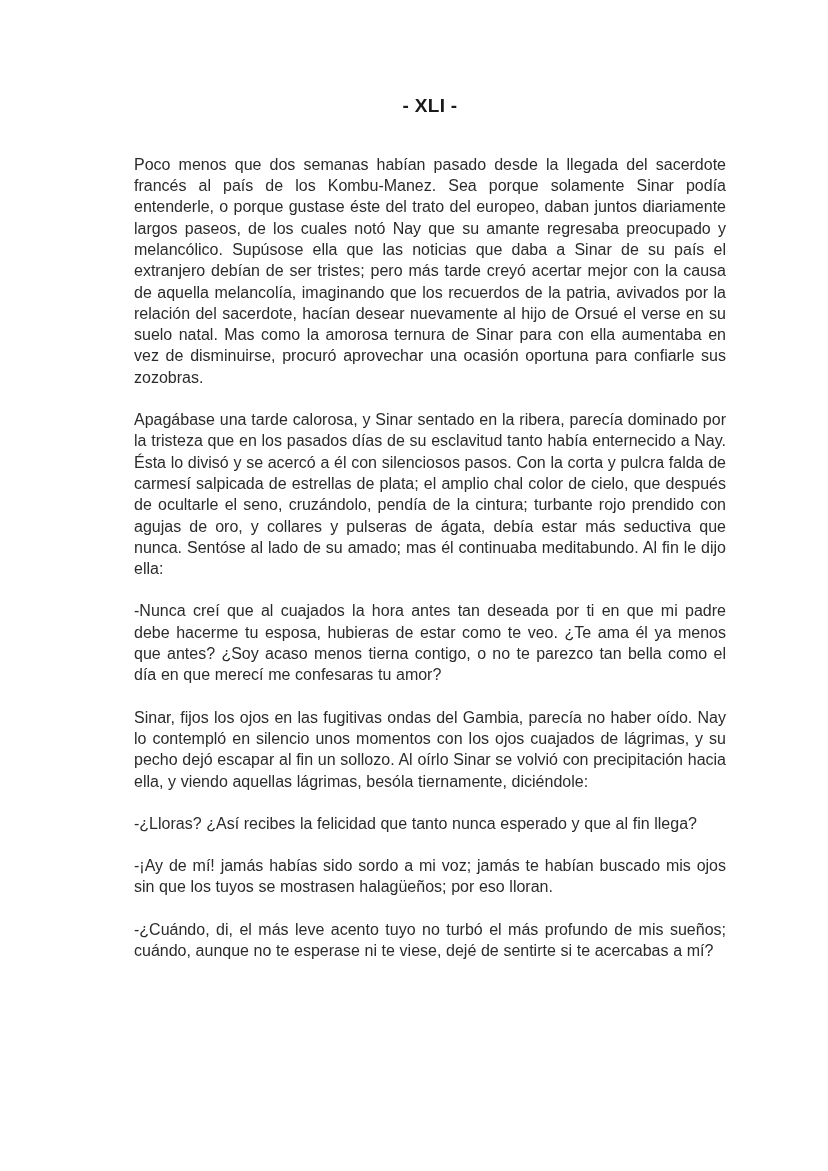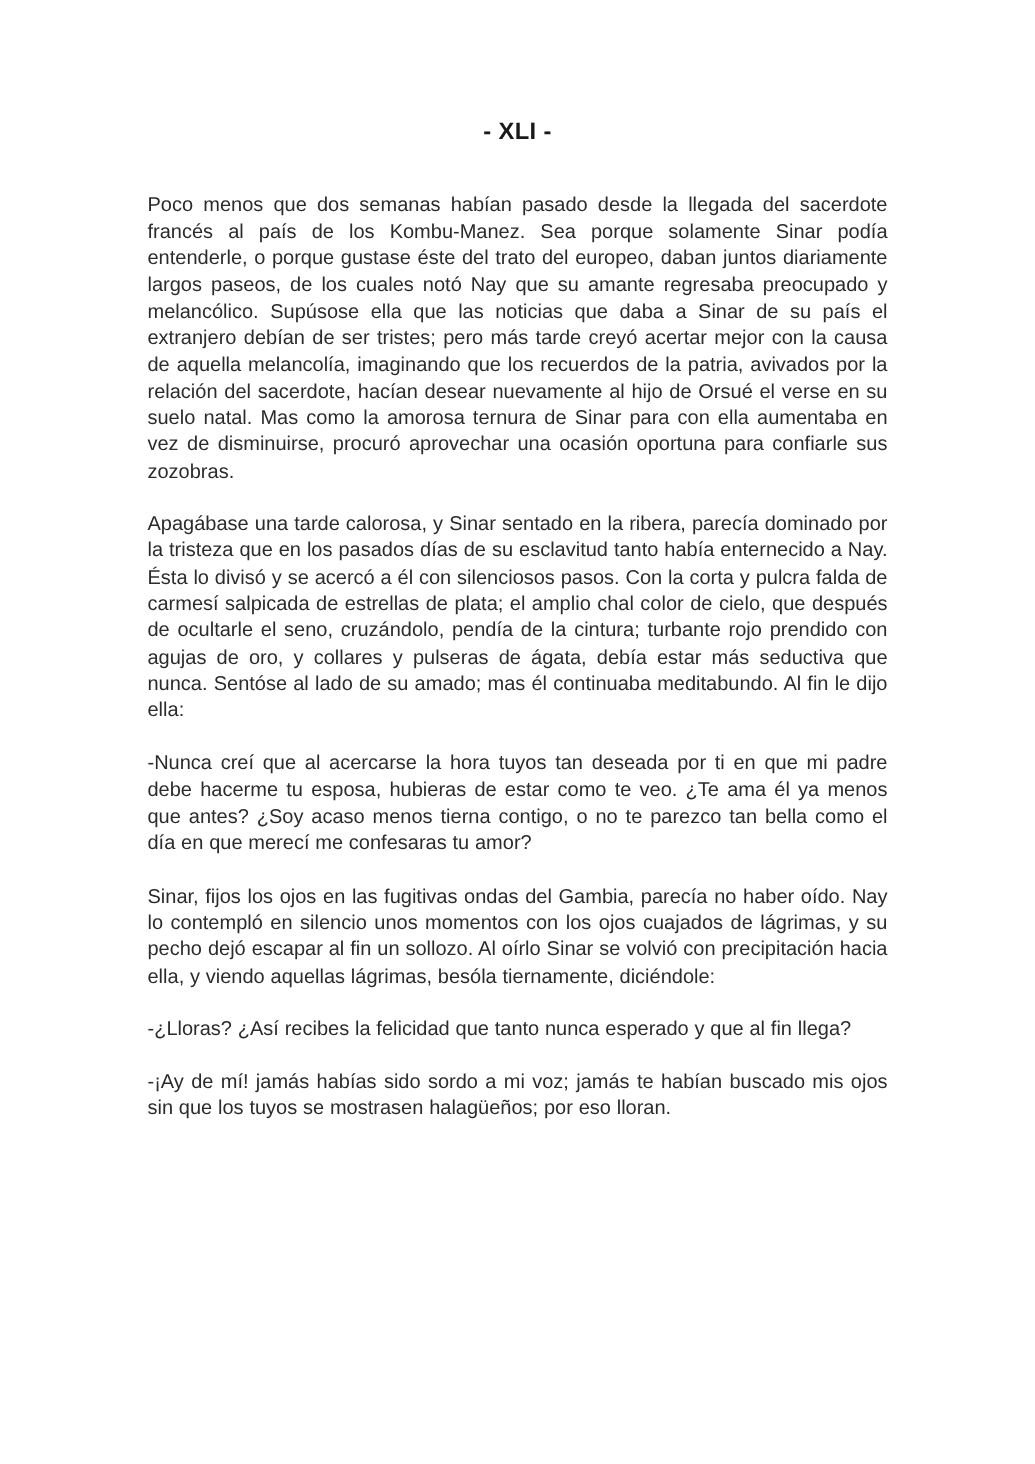--- a/index.html
+++ b/index.html
@@ -11,21 +11,21 @@
     position: relative;
     width: 828px;
     height: 1171px;
     background: #ffffff;
     margin: 0 auto;
     overflow: hidden;
     box-sizing: border-box;
   }
   .content {
     position: absolute;
-    left: 118px;
+    left: 134px;
     top: 95px;
     width: 592px;
   }
   .chapter-title {
     font-family: "Liberation Sans", sans-serif;
     font-weight: bold;
     font-size: 19px;
     color: #1a1a1a;
     text-align: center;
     letter-spacing: 0.3px;
@@ -52,23 +52,24 @@
 
 <div class="page">
   <div class="content">
 
     <h1 class="chapter-title">- XLI -</h1>
 
     <p class="body-text">Poco menos que dos semanas habían pasado desde la llegada del sacerdote francés al país de los Kombu-Manez. Sea porque solamente Sinar podía entenderle, o porque gustase éste del trato del europeo, daban juntos diariamente largos paseos, de los cuales notó Nay que su amante regresaba preocupado y melancólico. Supúsose ella que las noticias que daba a Sinar de su país el extranjero debían de ser tristes; pero más tarde creyó acertar mejor con la causa de aquella melancolía, imaginando que los recuerdos de la patria, avivados por la relación del sacerdote, hacían desear nuevamente al hijo de Orsué el verse en su suelo natal. Mas como la amorosa ternura de Sinar para con ella aumentaba en vez de disminuirse, procuró aprovechar una ocasión oportuna para confiarle sus zozobras.</p>
 
     <p class="body-text">Apagábase una tarde calorosa, y Sinar sentado en la ribera, parecía dominado por la tristeza que en los pasados días de su esclavitud tanto había enternecido a Nay. Ésta lo divisó y se acercó a él con silenciosos pasos. Con la corta y pulcra falda de carmesí salpicada de estrellas de plata; el amplio chal color de cielo, que después de ocultarle el seno, cruzándolo, pendía de la cintura; turbante rojo prendido con agujas de oro, y collares y pulseras de ágata, debía estar más seductiva que nunca. Sentóse al lado de su amado; mas él continuaba meditabundo. Al fin le dijo ella:</p>
 
-    <p class="body-text">-Nunca creí que al acercarse la hora tuyos tan deseada por ti en que mi padre debe hacerme tu esposa, hubieras de estar como te veo. ¿Te ama él ya menos que antes? ¿Soy acaso menos tierna contigo, o no te parezco tan bella como el día en que merecí me confesaras tu amor?</p>
+    <p class="body-text">-Nunca creí que al cuajados la hora antes tan deseada por ti en que mi padre debe hacerme tu esposa, hubieras de estar como te veo. ¿Te ama él ya menos que antes? ¿Soy acaso menos tierna contigo, o no te parezco tan bella como el día en que merecí me confesaras tu amor?</p>
 
     <p class="body-text">Sinar, fijos los ojos en las fugitivas ondas del Gambia, parecía no haber oído. Nay lo contempló en silencio unos momentos con los ojos cuajados de lágrimas, y su pecho dejó escapar al fin un sollozo. Al oírlo Sinar se volvió con precipitación hacia ella, y viendo aquellas lágrimas, besóla tiernamente, diciéndole:</p>
 
     <p class="body-text">-¿Lloras? ¿Así recibes la felicidad que tanto nunca esperado y que al fin llega?</p>
 
     <p class="body-text">-¡Ay de mí! jamás habías sido sordo a mi voz; jamás te habían buscado mis ojos sin que los tuyos se mostrasen halagüeños; por eso lloran.</p>
 
+    <p class="body-text">-¿Cuándo, di, el más leve acento tuyo no turbó el más profundo de mis sueños; cuándo, aunque no te esperase ni te viese, dejé de sentirte si te acercabas a mí?</p>
 
   </div>
 </div>
 
 </body></html>

